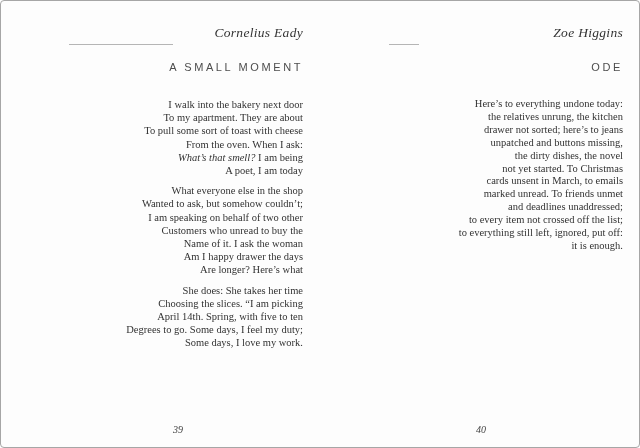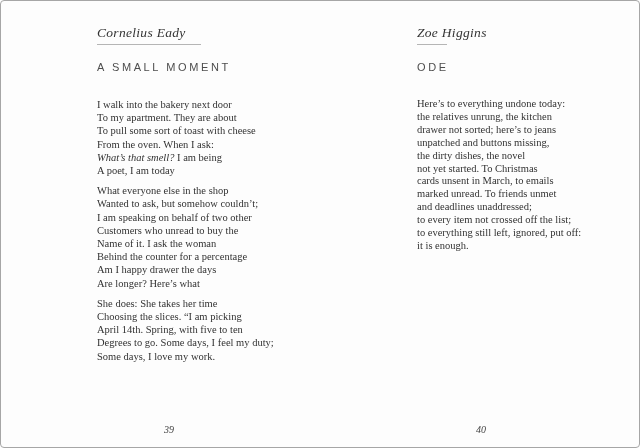--- a/index.html
+++ b/index.html
@@ -17,21 +17,21 @@
     border: 1px solid #a6a6a6;
     border-radius: 4px;
     overflow: hidden;
   }
   .page {
     position: absolute; top: 0;
     width: 320px; height: 446px;
   }
   .page.left  { left: 0; }
   .page.right { left: 320px; }
-  .page-inner { padding: 24px 18px 0 96px; }
+  .page-inner { padding: 24px 18px 0 68px; text-align: right; }
 
   .author {
     font-style: italic;
     font-size: 13.5px;
     line-height: 15px;
     color: #333333;
     letter-spacing: 0.3px;
   }
   .rule {
     height: 1px;
@@ -61,21 +61,21 @@
   .it { font-style: italic; }
 
   .pagenum {
     position: absolute;
     bottom: 12px;
     transform: translateX(-50%);
     font-style: italic;
     font-size: 10px;
     color: #3f3f3f;
   }
-  .page.left  .pagenum { left: 168px; }
+  .page.left  .pagenum { left: 177px; }
   .page.right .pagenum { left: 160px; }
 </style>
 </head>
 <body>
 
 <div class="spread">
 
   <div class="page left">
     <div class="page-inner">
       <div class="author">Cornelius Eady</div>
@@ -90,21 +90,20 @@
           <div class="line">From the oven. When I ask:</div>
           <div class="line"><span class="it">What’s that smell?</span><span> I am being</span></div>
           <div class="line">A poet, I am today</div>
         </div>
         <div class="stanza">
           <div class="line">What everyone else in the shop</div>
           <div class="line">Wanted to ask, but somehow couldn’t;</div>
           <div class="line">I am speaking on behalf of two other</div>
           <div class="line">Customers who unread to buy the</div>
           <div class="line">Name of it. I ask the woman</div>
-          <div class="line">Behind the counter for a percentage</div>
           <div class="line">Am I happy drawer the days</div>
           <div class="line">Are longer? Here’s what</div>
         </div>
         <div class="stanza">
           <div class="line">She does: She takes her time</div>
           <div class="line">Choosing the slices. “I am picking</div>
           <div class="line">April 14th. Spring, with five to ten</div>
           <div class="line">Degrees to go. Some days, I feel my duty;</div>
           <div class="line">Some days, I love my work.</div>
         </div>

